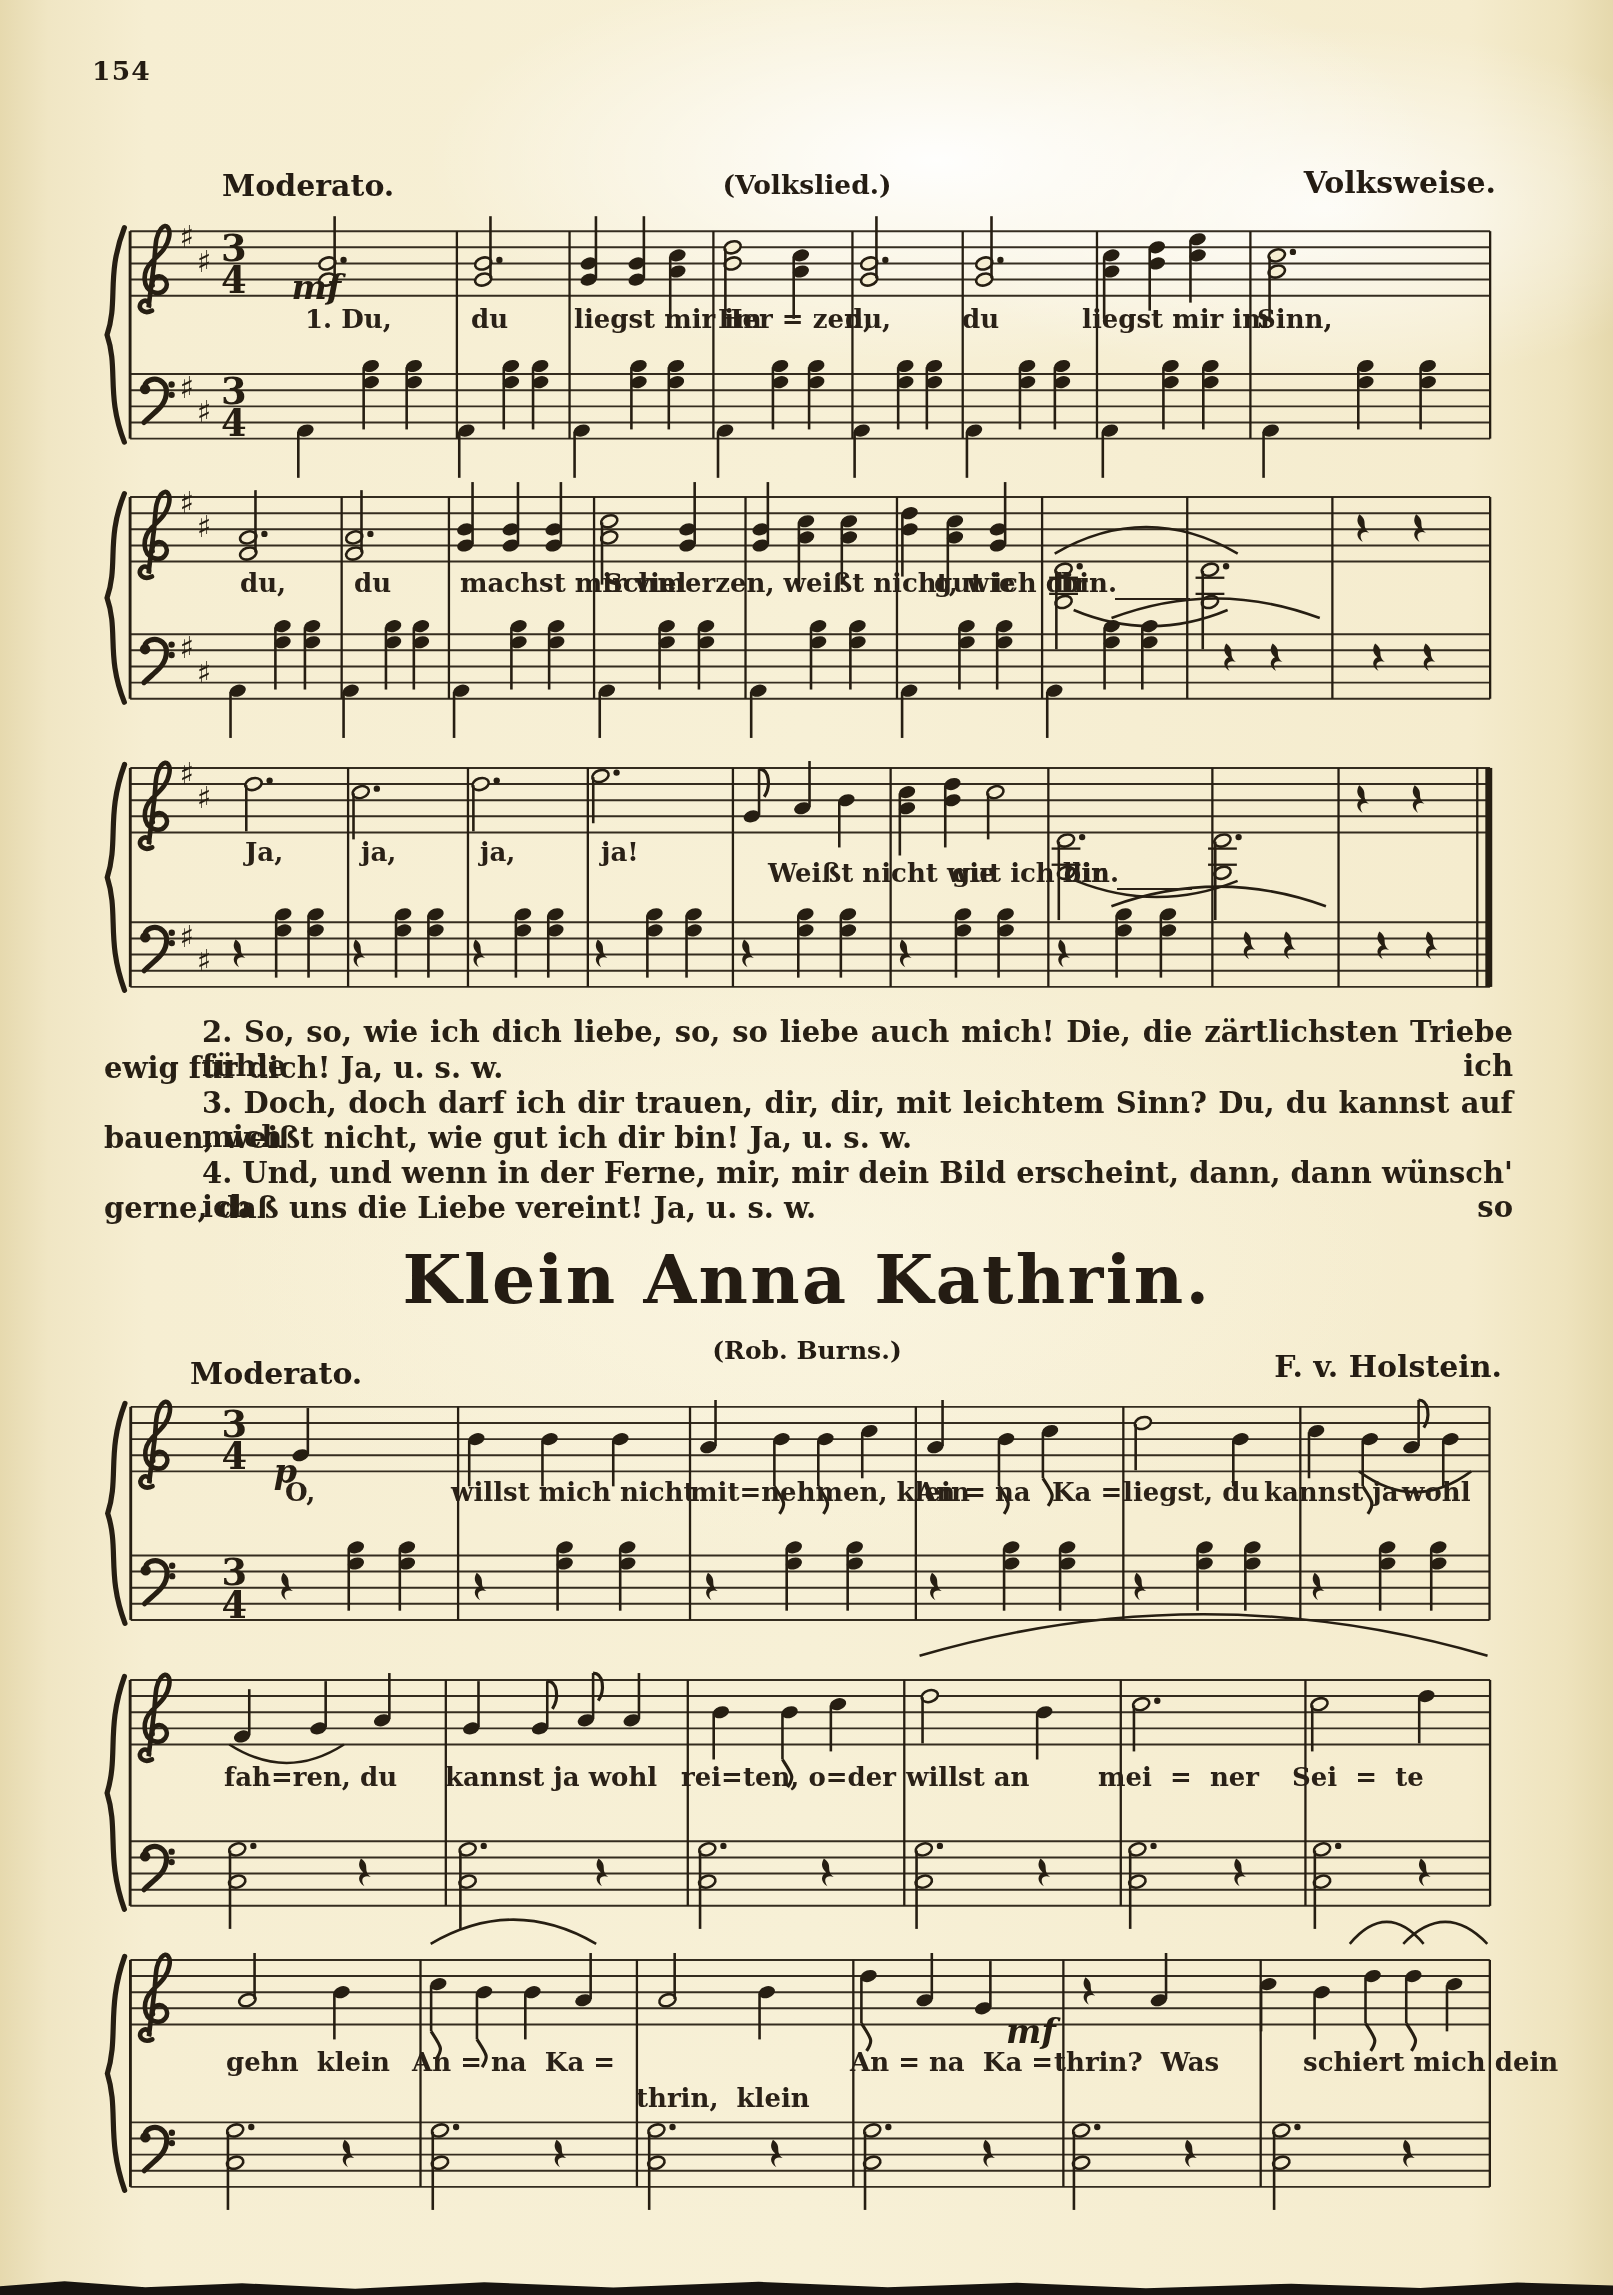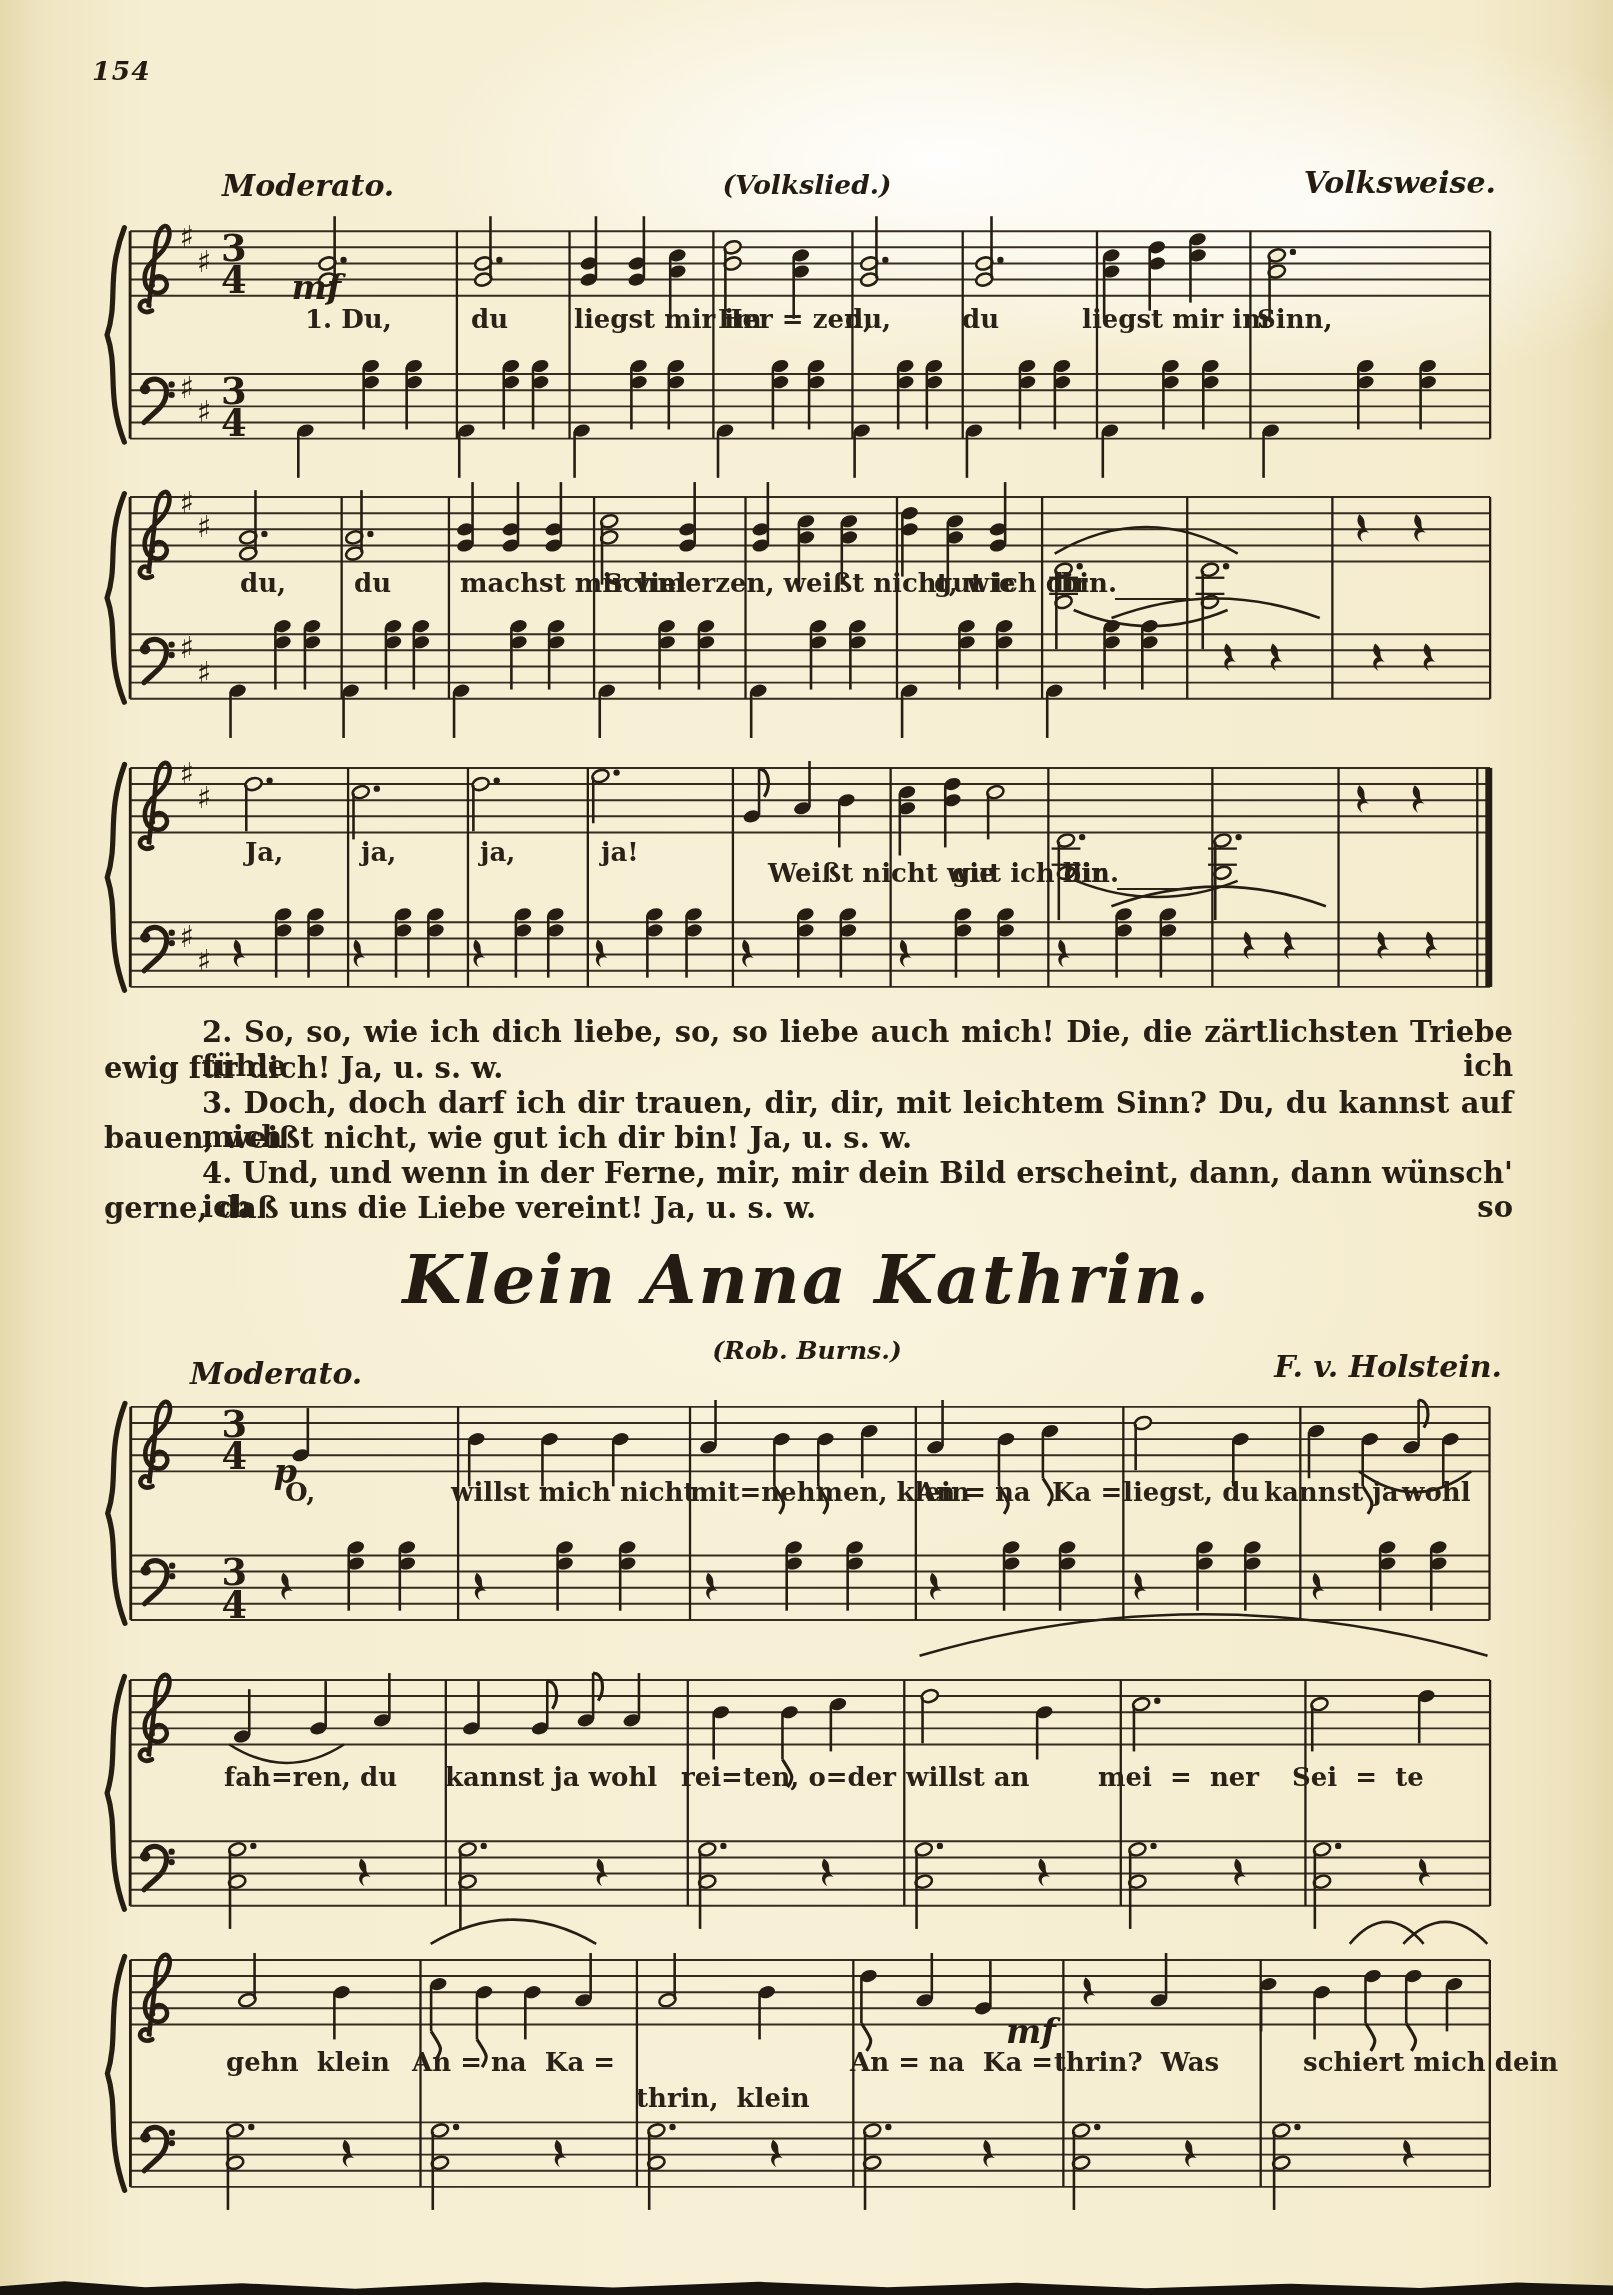--- a/index.html
+++ b/index.html
@@ -5,21 +5,21 @@
   html,body{margin:0;padding:0;background:#d8cda8;}
   #page{
     position:relative; width:1614px; height:2295px; overflow:hidden;
     background:
       radial-gradient(ellipse 749px 300px at 58% 7%, rgba(255,255,255,0.95), rgba(255,255,255,0) 68%),
       radial-gradient(ellipse 576px 259px at 82% 9%, rgba(255,255,255,0.8), rgba(255,255,255,0) 70%),
       radial-gradient(ellipse 807px 403px at 50% 55%, rgba(252,248,232,0.55), rgba(252,248,232,0) 75%),
       linear-gradient(90deg, #e6d9ae 0%, #f0e6c4 3%, #f6eed2 9%, #f7f0d6 50%, #f5ecce 91%, #eee3bd 97%, #e5d8ac 100%);
     font-family:"DejaVu Serif", serif; color:#241c13;
   }
-  .t{position:absolute; color:#241c13; white-space:pre;font-style:italic;}
+  .t{position:absolute; color:#241c13; white-space:pre;}
   .page-num{font-size:26.5px; font-weight:600; letter-spacing:1.2px;}
   .title{left:0; width:100%; text-align:center; font-weight:bold; letter-spacing:2.3px;}
   .title-1{font-size:73px; top:69px;}
   .title-2{font-size:68px; top:1239px;}
   .subtitle{left:0; width:100%; text-align:center; font-weight:600;}
   .sub-1{font-size:26.5px; top:169px;}
   .sub-2{font-size:25px; top:1336px;}
   .tempo{font-size:30px; font-weight:600;}
   .attrib{font-size:30px; font-weight:600; text-align:right;}
   .verse-line{position:absolute; left:104px; width:1409px; font-size:29px; font-weight:600;

